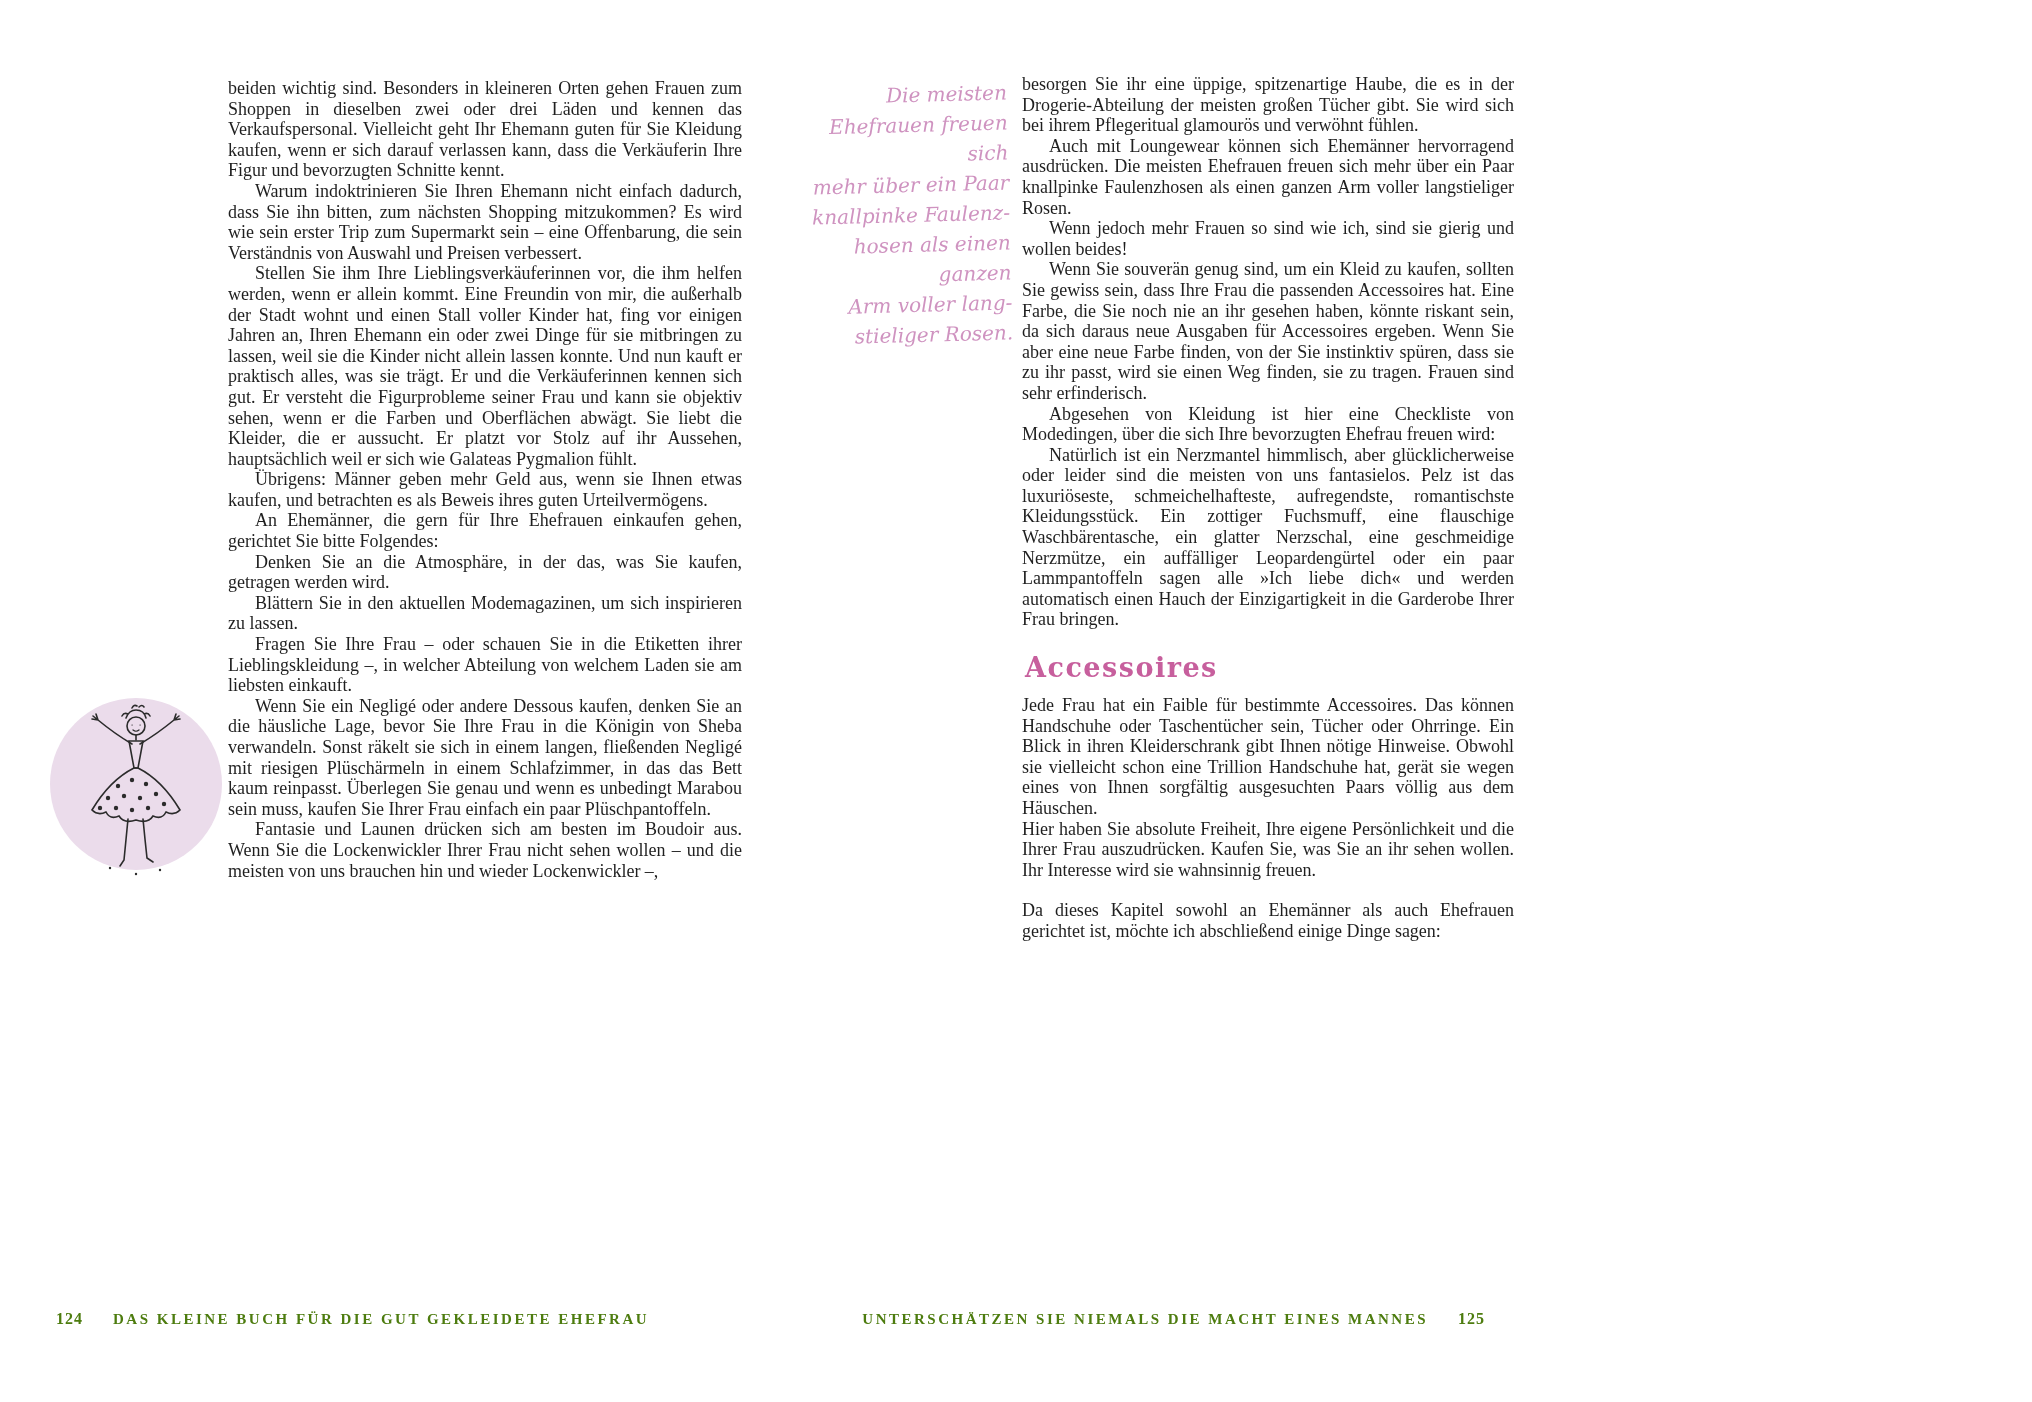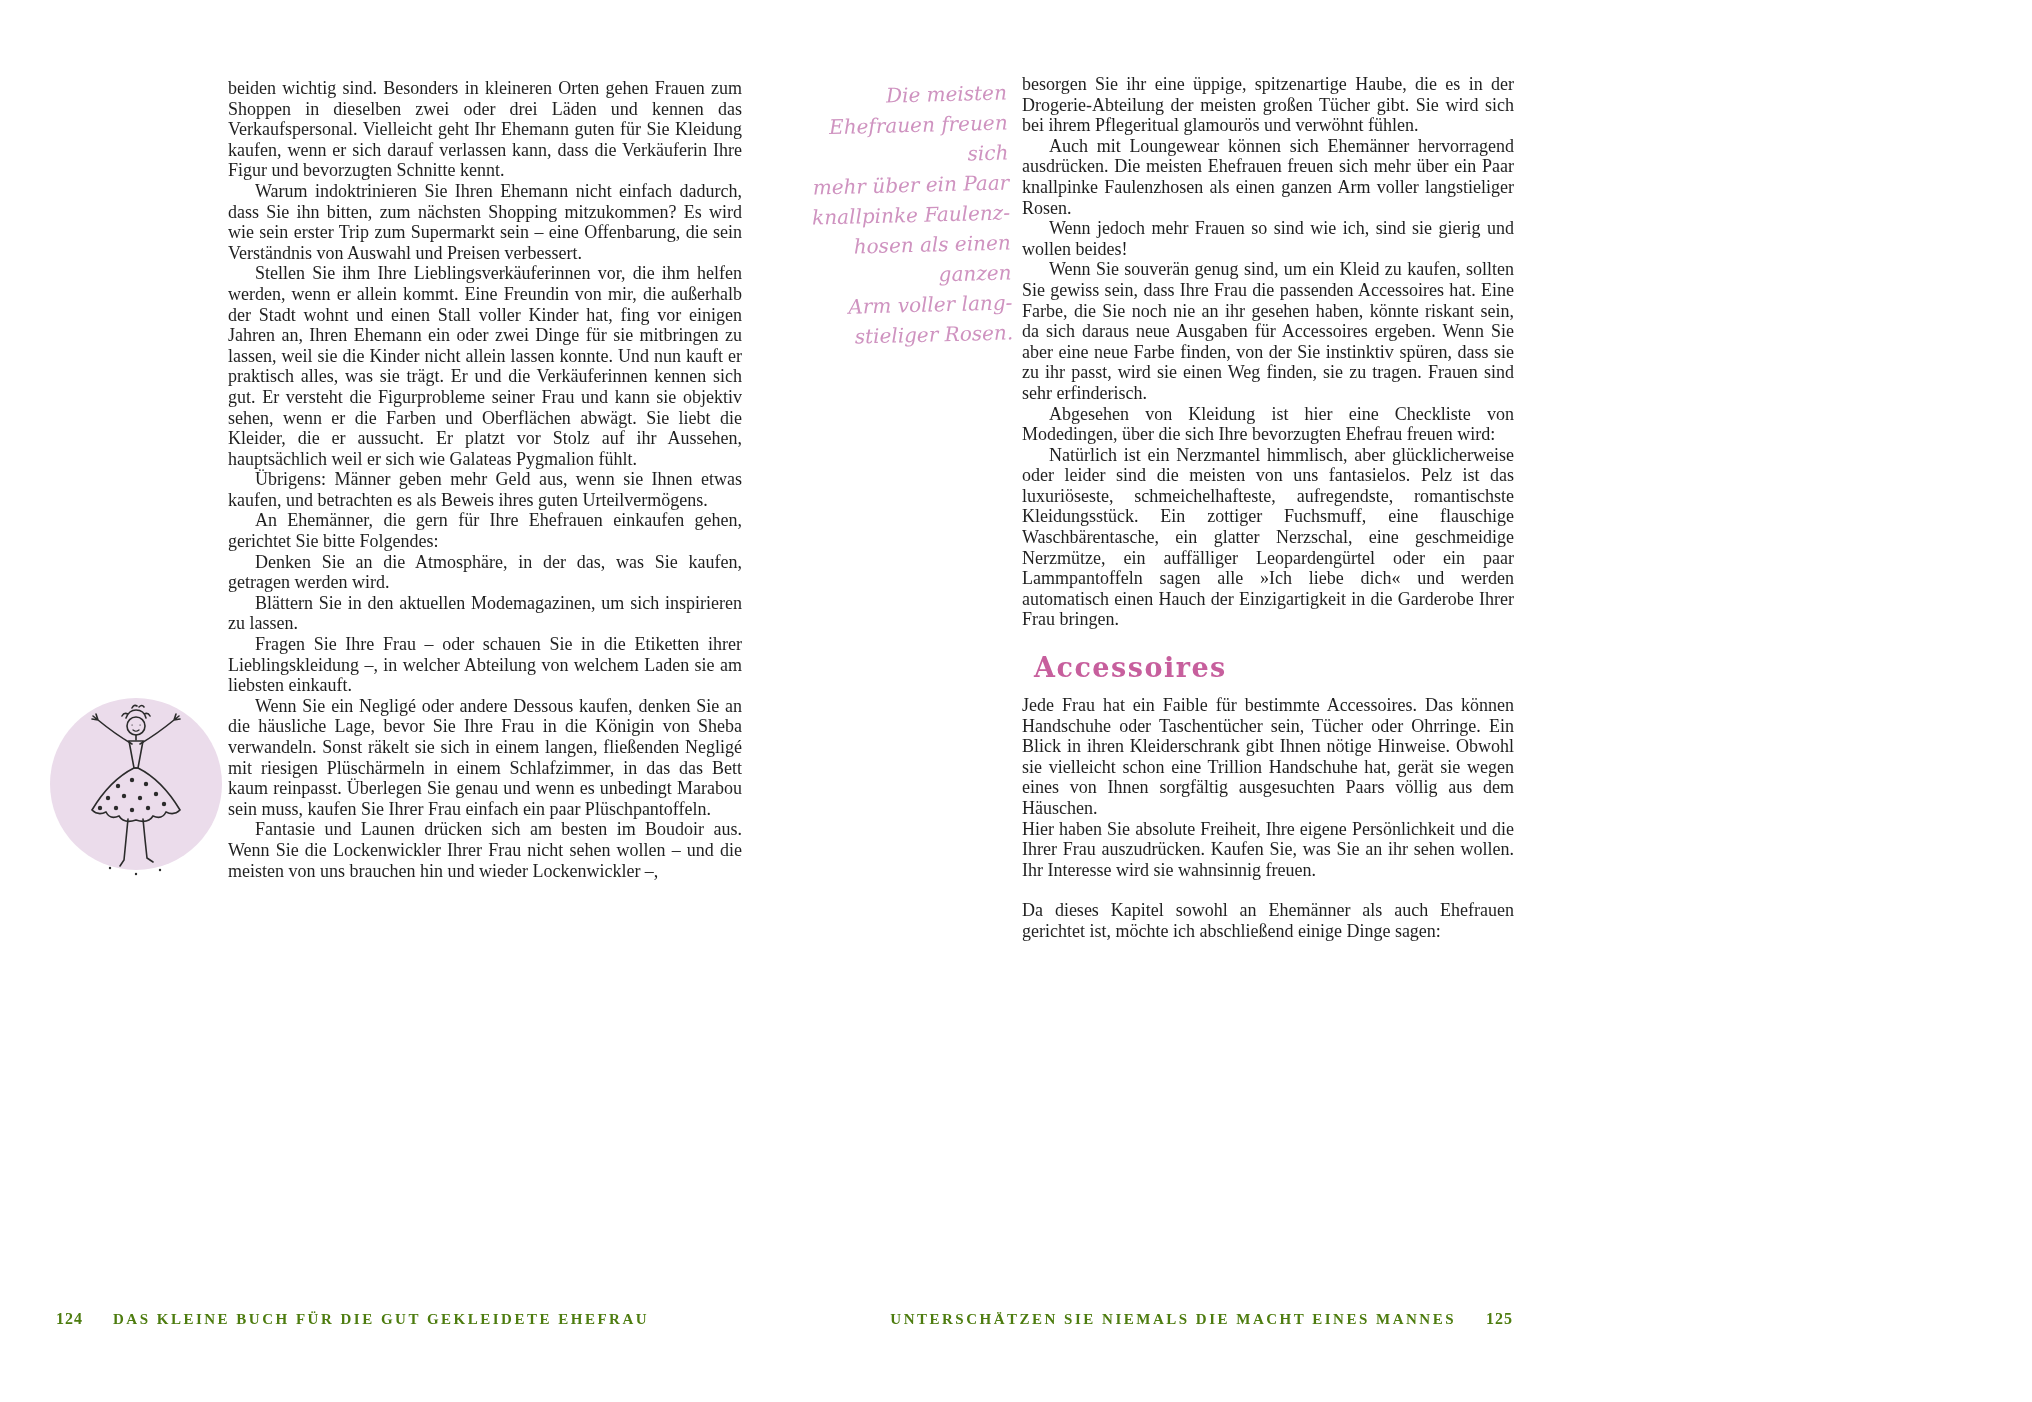--- a/index.html
+++ b/index.html
@@ -34,21 +34,21 @@
     top: 74px;
     width: 492px;
   }
 
   .section-heading {
     font-family: "DejaVu Serif", serif;
     color: #c75f9d;
     font-size: 27px;
     font-weight: bold;
     letter-spacing: 1.5px;
-    margin: 22px 0 12px 12px;
+    margin: 22px 0 12px 3px;
   }
 
   .margin-quote {
     position: absolute;
     left: 812px;
     top: 80px;
     width: 198px;
     text-align: right;
     color: #cf93c0;
     font-family: "DejaVu Serif", serif;
@@ -61,21 +61,21 @@
   .footer {
     position: absolute;
     top: 1310px;
     font-size: 15px;
     font-weight: bold;
     letter-spacing: 2.5px;
     color: #4d7c0f;
     white-space: nowrap;
   }
   .footer-left { left: 56px; }
-  .footer-right { right: 519px; text-align: right; }
+  .footer-right { right: 547px; text-align: right; }
   .footer .page-num { font-size: 16px; letter-spacing: 1px; }
   .footer-left .page-num { margin-right: 30px; }
   .footer-right .page-num { margin-left: 30px; }
 
   .illustration {
     position: absolute;
     left: 40px;
     top: 688px;
     width: 192px;
     height: 212px;

